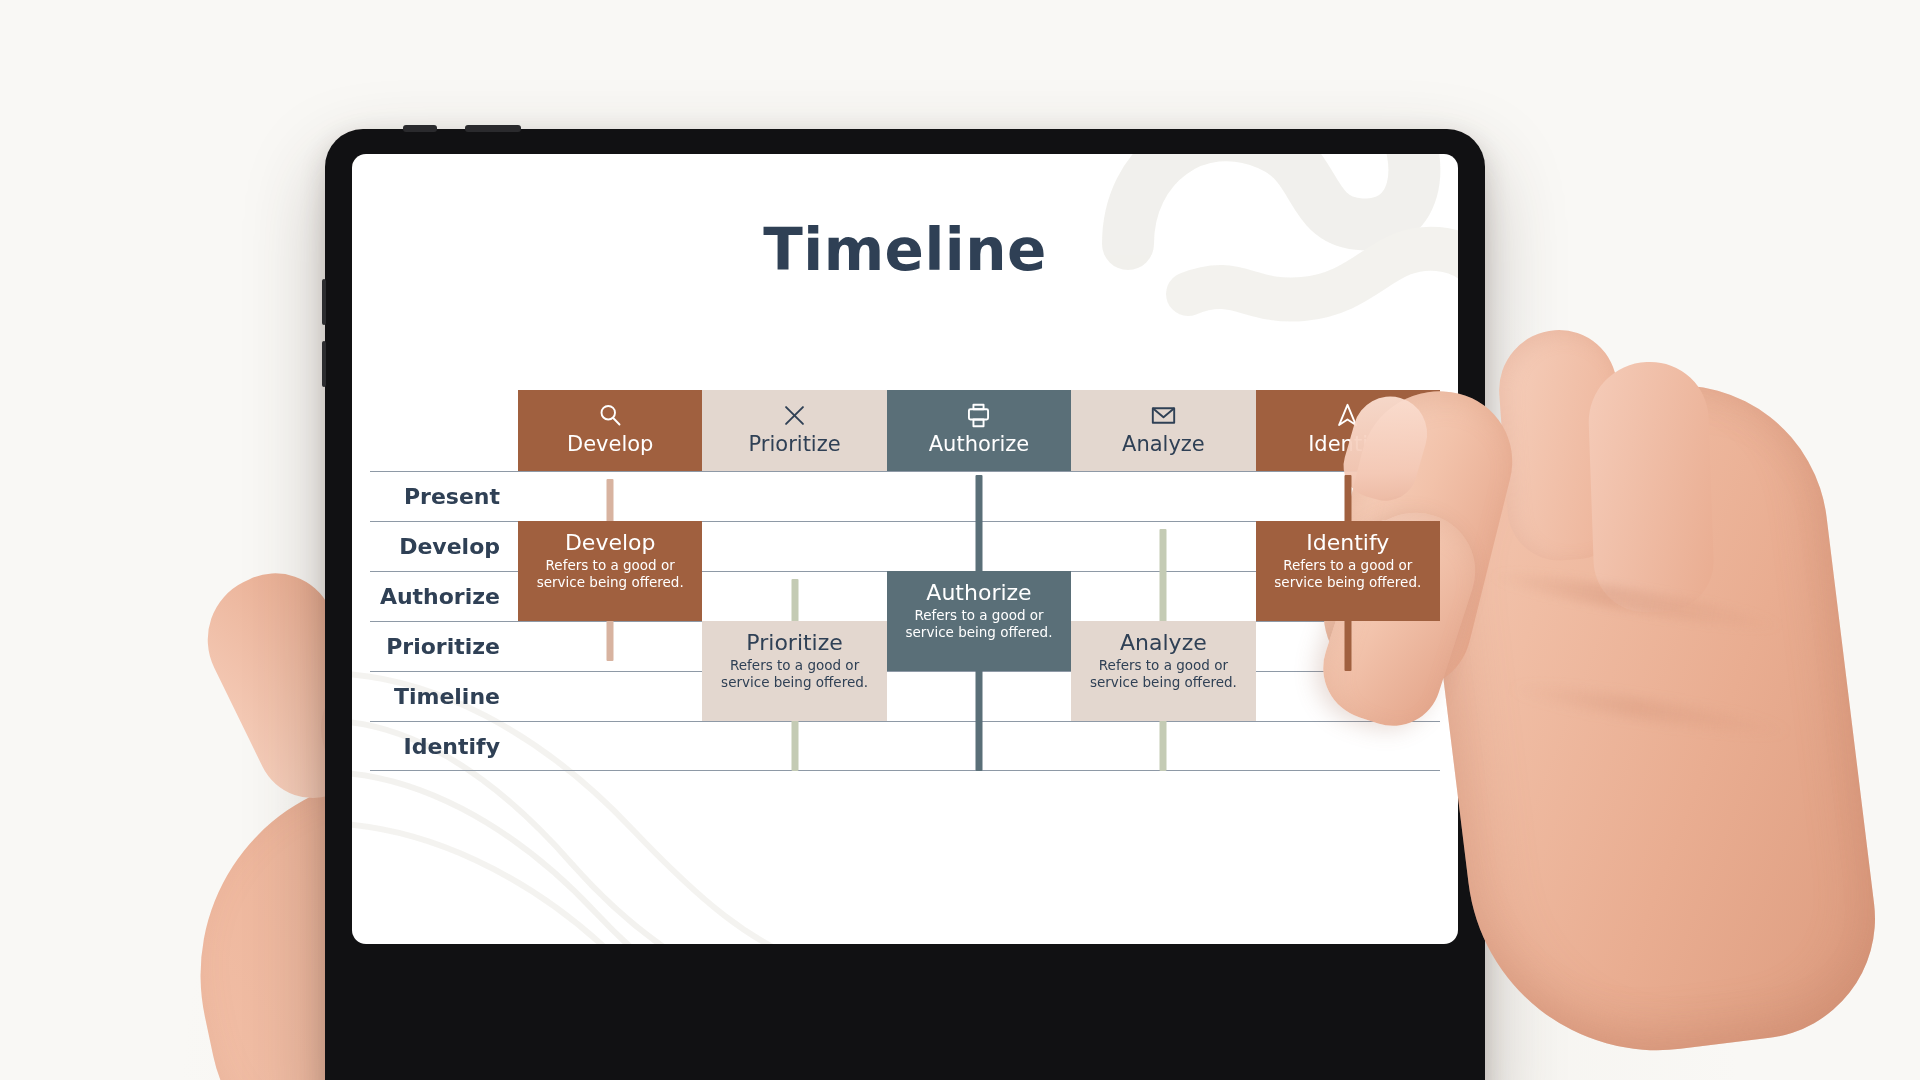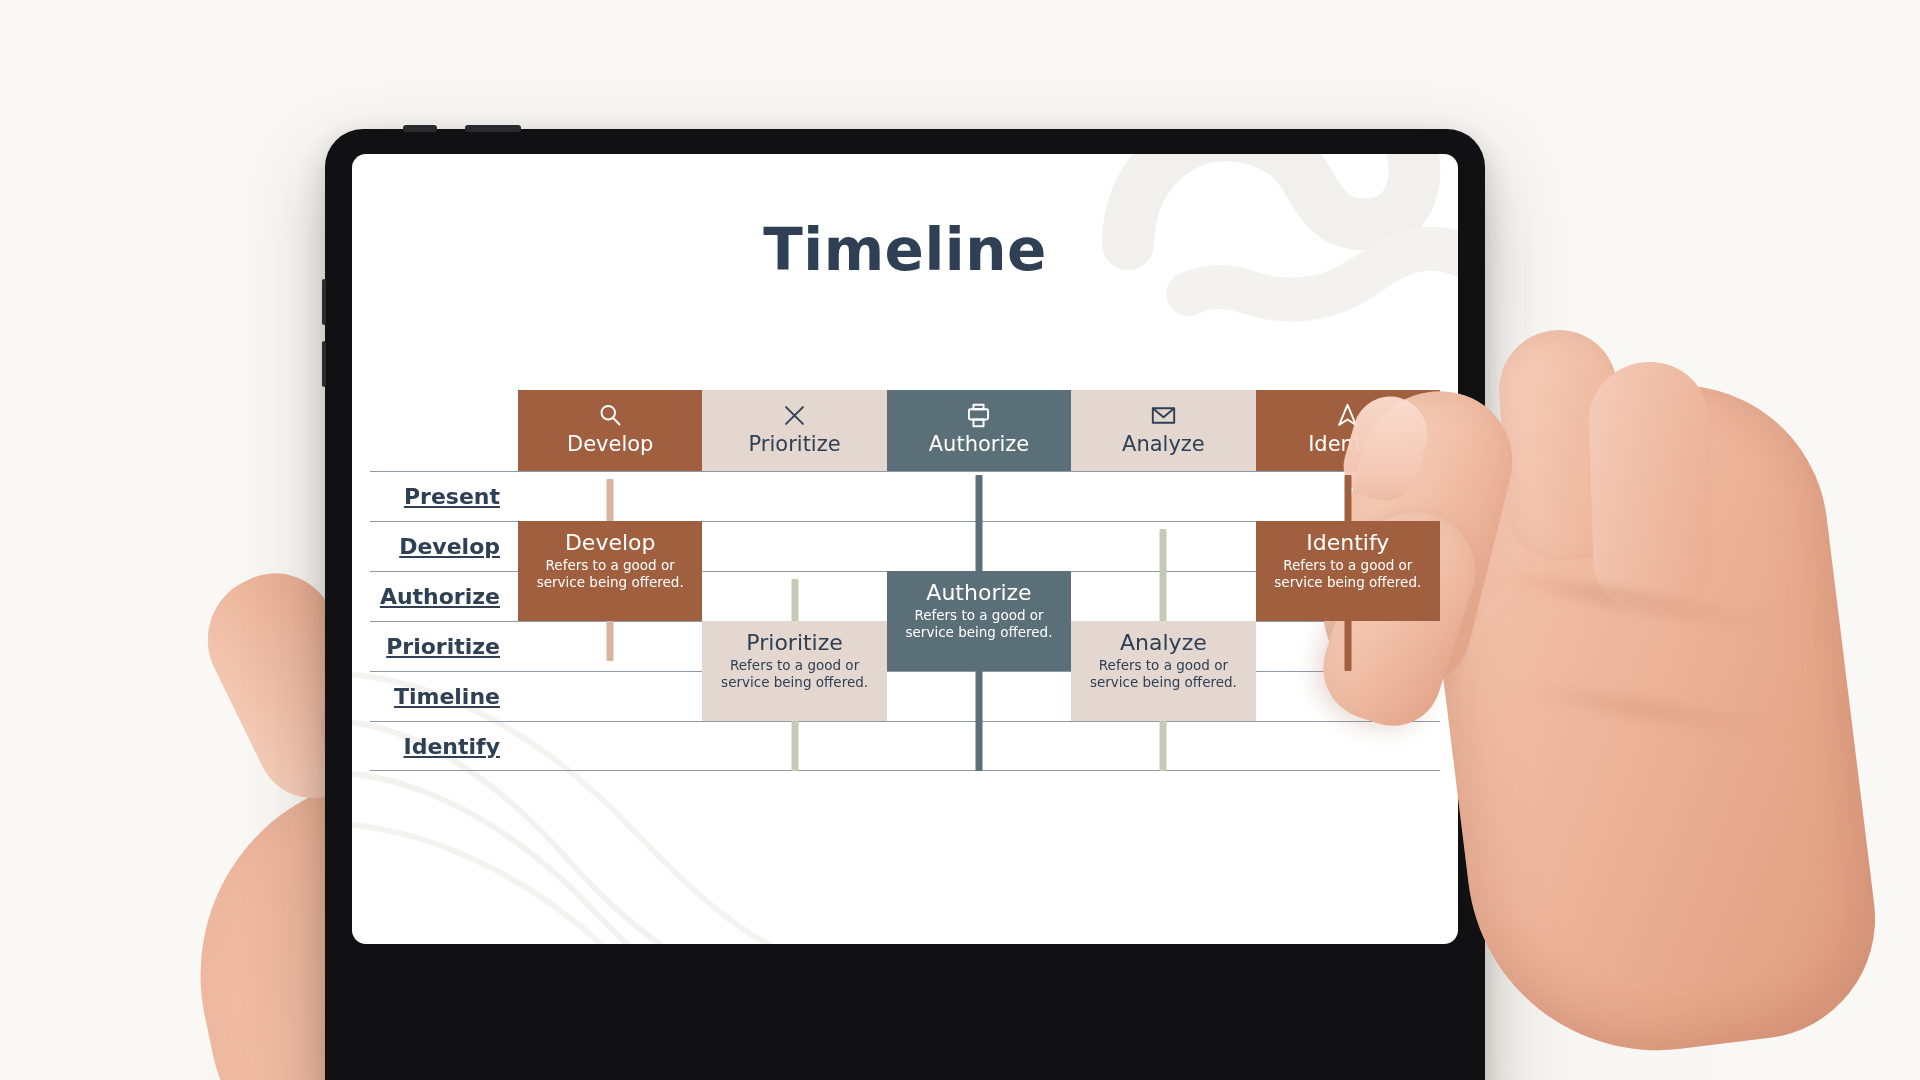--- a/index.html
+++ b/index.html
@@ -273,21 +273,20 @@
     grid-column: 1;
     display: flex;
     align-items: center;
     justify-content: flex-end;
     padding-right: 18px;
     font-size: 22px;
     font-weight: 700;
     color: #2f4055;
     font-family: "DejaVu Sans", sans-serif;
     border-top: 1.5px solid #8e99a6;
-    text-decoration: underline;
   }
   .row-label.last { border-bottom: 1.5px solid #8e99a6; }
 
   .row-line {
     grid-column: 2 / -1;
     border-top: 1.5px solid #8e99a6;
   }
   .row-line.last { border-bottom: 1.5px solid #8e99a6; }
 
   

